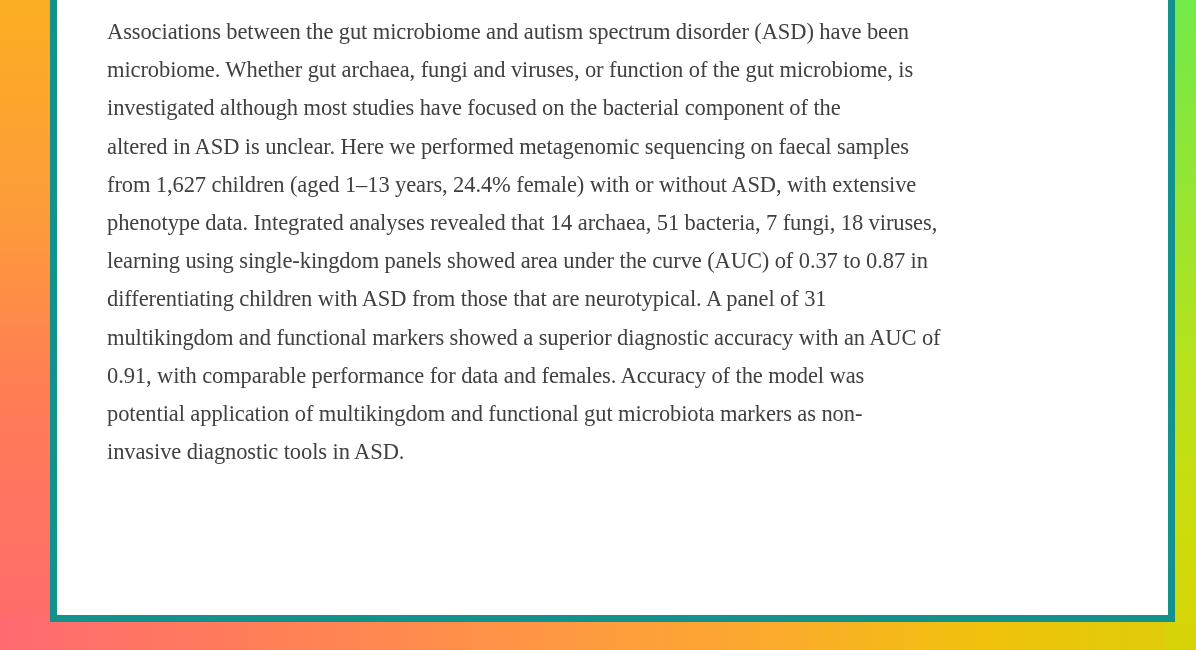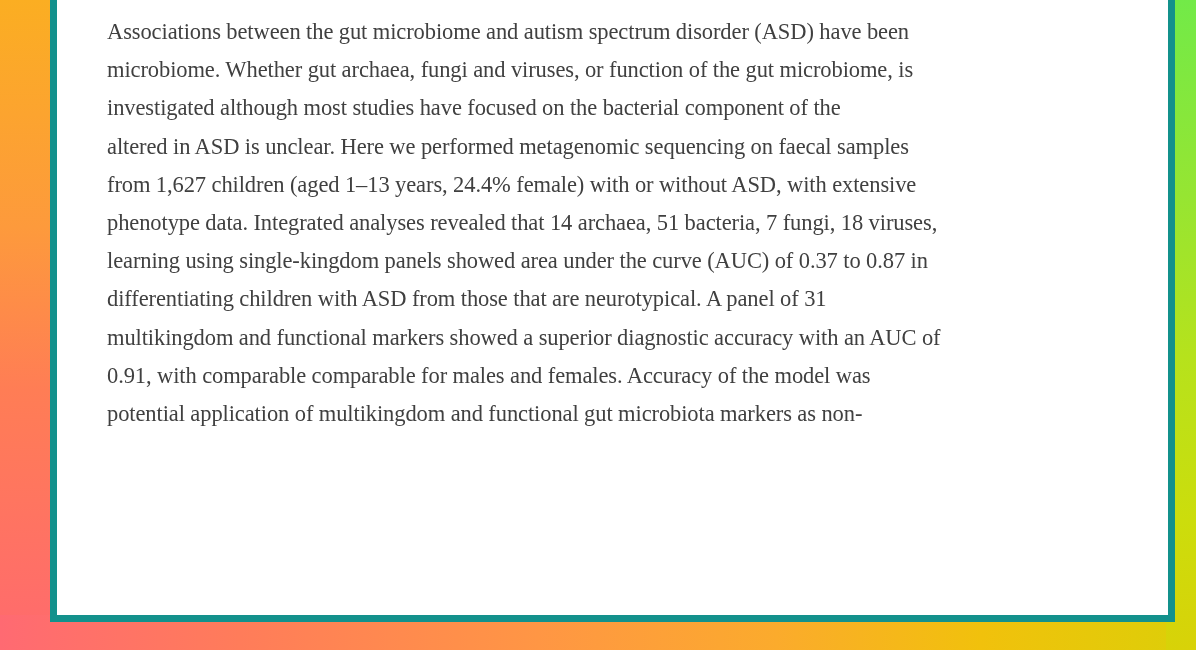--- a/index.html
+++ b/index.html
@@ -60,16 +60,17 @@
   <p class="abstract">
     <span class="line">Associations between the gut microbiome and autism spectrum disorder (ASD) have been</span>
     <span class="line">microbiome. Whether gut archaea, fungi and viruses, or function of the gut microbiome, is</span>
     <span class="line">investigated although most studies have focused on the bacterial component of the</span>
     <span class="line">altered in ASD is unclear. Here we performed metagenomic sequencing on faecal samples</span>
     <span class="line">from 1,627 children (aged 1–13 years, 24.4% female) with or without ASD, with extensive</span>
     <span class="line">phenotype data. Integrated analyses revealed that 14 archaea, 51 bacteria, 7 fungi, 18 viruses,</span>
     <span class="line">learning using single-kingdom panels showed area under the curve (AUC) of 0.37 to 0.87 in</span>
     <span class="line">differentiating children with ASD from those that are neurotypical. A panel of 31</span>
     <span class="line">multikingdom and functional markers showed a superior diagnostic accuracy with an AUC of</span>
-    <span class="line">0.91, with comparable comparable for males and females. Accuracy of the model was</span>
+    <span class="line">0.91, with comparable performance for data and females. Accuracy of the model was</span>
     <span class="line">potential application of multikingdom and functional gut microbiota markers as non-</span>
+    <span class="line">invasive diagnostic tools in ASD.</span>
   </p>
 </div>
 
 </body></html>

